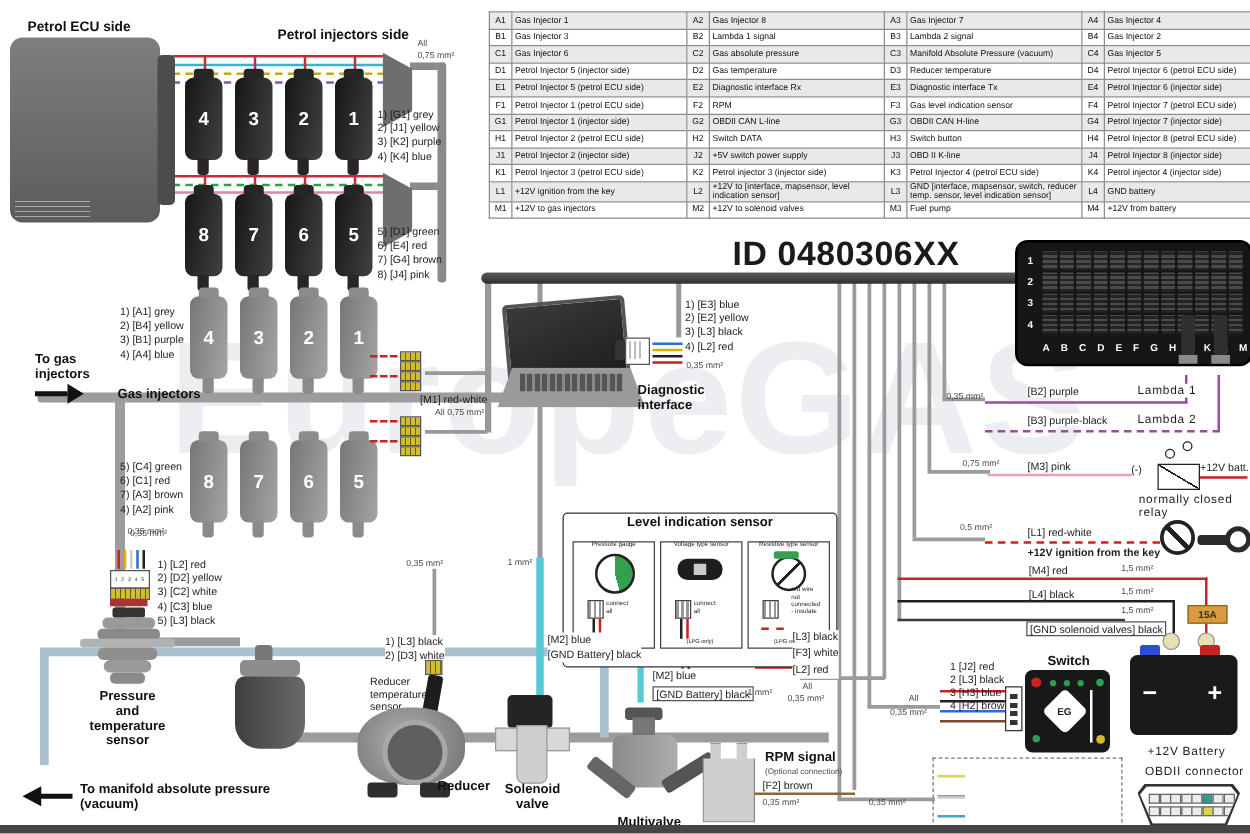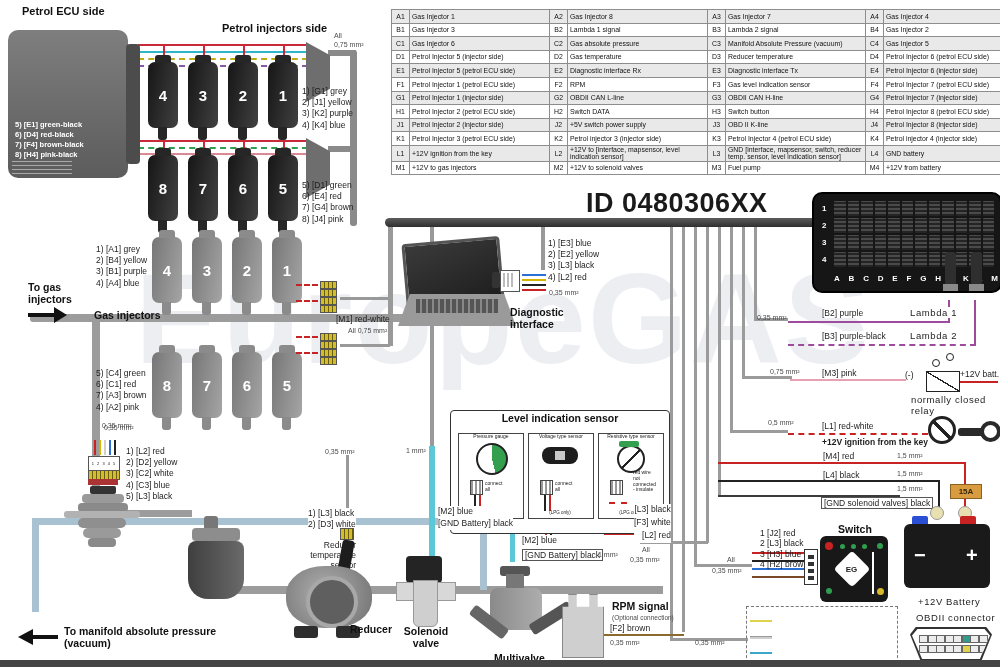--- a/index.html
+++ b/index.html
@@ -7,21 +7,21 @@
           font-family:"Liberation Sans",sans-serif;color:#1d1d1d}
   .ab{position:absolute}
   .t{font-size:8.5px;color:#1d1d1d;line-height:1.2}
   .t9{font-size:9.5px;letter-spacing:.6px;color:#1d1d1d}
   .t7{font-size:7px;color:#4a4a4a}
   .t65{font-size:6.5px;color:#4a4a4a}
   .tt{font-size:10.5px;font-weight:700;color:#111;line-height:1.12}
   .tb{font-size:11px;font-weight:700;color:#111}
   .pre{white-space:pre-line}
   .ctr{text-align:center}
-  .ra{text-align:right}
+  .ra{text-align:left}
   .wm{font-size:128px;font-weight:700;color:#aab4c8;opacity:.22;letter-spacing:2px;white-space:nowrap}
   .w{position:absolute}
   .dash{position:absolute;height:0;border-top-width:2px;border-top-style:dashed}
   
   table.pt{border-collapse:collapse;table-layout:fixed;width:604px;font-size:6.9px;color:#111}
   .pt td{border:1px solid #8d8d8d;padding:0 2px;height:12.6px;line-height:1.08;overflow:hidden}
   .pt td.code{width:15px;text-align:center;padding:0 1px}
   .pt td.desc{width:135px}
   .pt tr:nth-child(odd){background:#e9e9e9}
   
@@ -143,28 +143,22 @@
   <div class="w" style="left:522px;top:289px;width:24px;height:2px;background:#c92222"></div>
 
   <div class="w" style="left:94px;top:440px;width:2px;height:15px;background:#c92222"></div>
   <div class="w" style="left:99px;top:440px;width:2px;height:15px;background:#d4b400"></div>
   <div class="w" style="left:104px;top:440px;width:2px;height:15px;background:#cfcfcf"></div>
   <div class="w" style="left:109px;top:440px;width:2px;height:15px;background:#2a6fd4"></div>
   <div class="w" style="left:114px;top:440px;width:2px;height:15px;background:#222"></div>
 
   <div class="w" style="left:346px;top:455px;width:3px;height:73px;background:#999"></div>
 
-  <div class="ab tb" style="left:22px;top:5px">Petrol ECU side</div>
+  <div class="ab tb" style="left:22px;top:16px">Petrol ECU side</div>
   <div class="ab" style="left:8px;top:30px;width:120px;height:148px;background:linear-gradient(#7e7e7e,#5c5c5c);border-radius:10px">
-    <div class="ab list" style="left:7px;top:90px;font-size:7.5px;font-weight:700;color:#fff">
-        <div>5) [E1] green-black</div>
-        <div>6) [D4] red-black</div>
-        <div>7) [F4] brown-black</div>
-        <div>8) [H4] pink-black</div>
-      </div>
     <div class="ab" style="left:4px;top:128px;width:60px;height:16px;background:repeating-linear-gradient(0deg,#bbb 0 1px,transparent 1px 4px);opacity:.8"></div>
   </div>
   <div class="ab" style="left:126px;top:44px;width:14px;height:120px;background:#4c4c4c;border-radius:4px"></div>
 
   <div class="ab tb" style="left:222px;top:22px">Petrol injectors side</div>
   <div class="inj injP" style="left:148px;top:62px">
       <span>4</span>
     </div>
   <div class="inj injP" style="left:188px;top:62px">
       <span>3</span>
@@ -630,20 +624,24 @@
   <div class="ab ctr" style="left:88px;top:456px;width:30px;height:13px;background:#fff;border:1px solid #555;font-size:4px;line-height:13px;letter-spacing:1px">1 2 3 4 5</div>
   <div class="ab" style="left:88px;top:470px;width:30px;height:8px;background:repeating-linear-gradient(90deg,#d2bd2c 0 3px,#6b5e12 3px 4px);border:1px solid #555"></div>
   <div class="ab" style="left:88px;top:479px;width:30px;height:6px;background:#a33"></div>
   <div class="ab" style="left:90px;top:486px;width:26px;height:8px;background:#333;border-radius:2px"></div>
   <div class="ab" style="left:82px;top:494px;width:42px;height:9px;background:#9a9a9a;border-radius:4px"></div>
   <div class="ab" style="left:78px;top:503px;width:50px;height:9px;background:#8a8a8a;border-radius:4px"></div>
   <div class="ab" style="left:64px;top:511px;width:76px;height:7px;background:#b2b2b2;border-radius:3px"></div>
   <div class="ab" style="left:78px;top:518px;width:48px;height:10px;background:#8f8f8f;border-radius:5px"></div>
   <div class="ab" style="left:83px;top:528px;width:38px;height:10px;background:#9a9a9a;border-radius:5px"></div>
   <div class="ab" style="left:88px;top:538px;width:28px;height:9px;background:#8a8a8a;border-radius:4px"></div>
+  <div class="ab ctr tt pre" style="left:66px;top:552px;width:72px;font-weight:600">Pressure
+and
+temperature
+sensor</div>
   <div class="w" style="left:32px;top:635px;width:26px;height:4px;background:#111"></div>
   <div class="w" style="left:18px;top:629px;width:0;height:0;border-right:15px solid #111;border-top:8px solid transparent;border-bottom:8px solid transparent"></div>
   <div class="ab tt pre" style="left:64px;top:626px;font-weight:600">To manifold absolute pressure
 (vacuum)</div>
 
   <div class="ab" style="left:204px;top:516px;width:14px;height:14px;background:#777;border-radius:3px"></div>
   <div class="ab" style="left:192px;top:528px;width:48px;height:13px;background:#8d8d8d;border-radius:4px"></div>
   <div class="ab" style="left:188px;top:541px;width:56px;height:58px;background:linear-gradient(90deg,#3f3f3f,#6a6a6a);border-radius:8px 8px 20px 20px"></div>
 
   <div class="ab t7" style="left:325px;top:448px">0,35 mm²</div>

